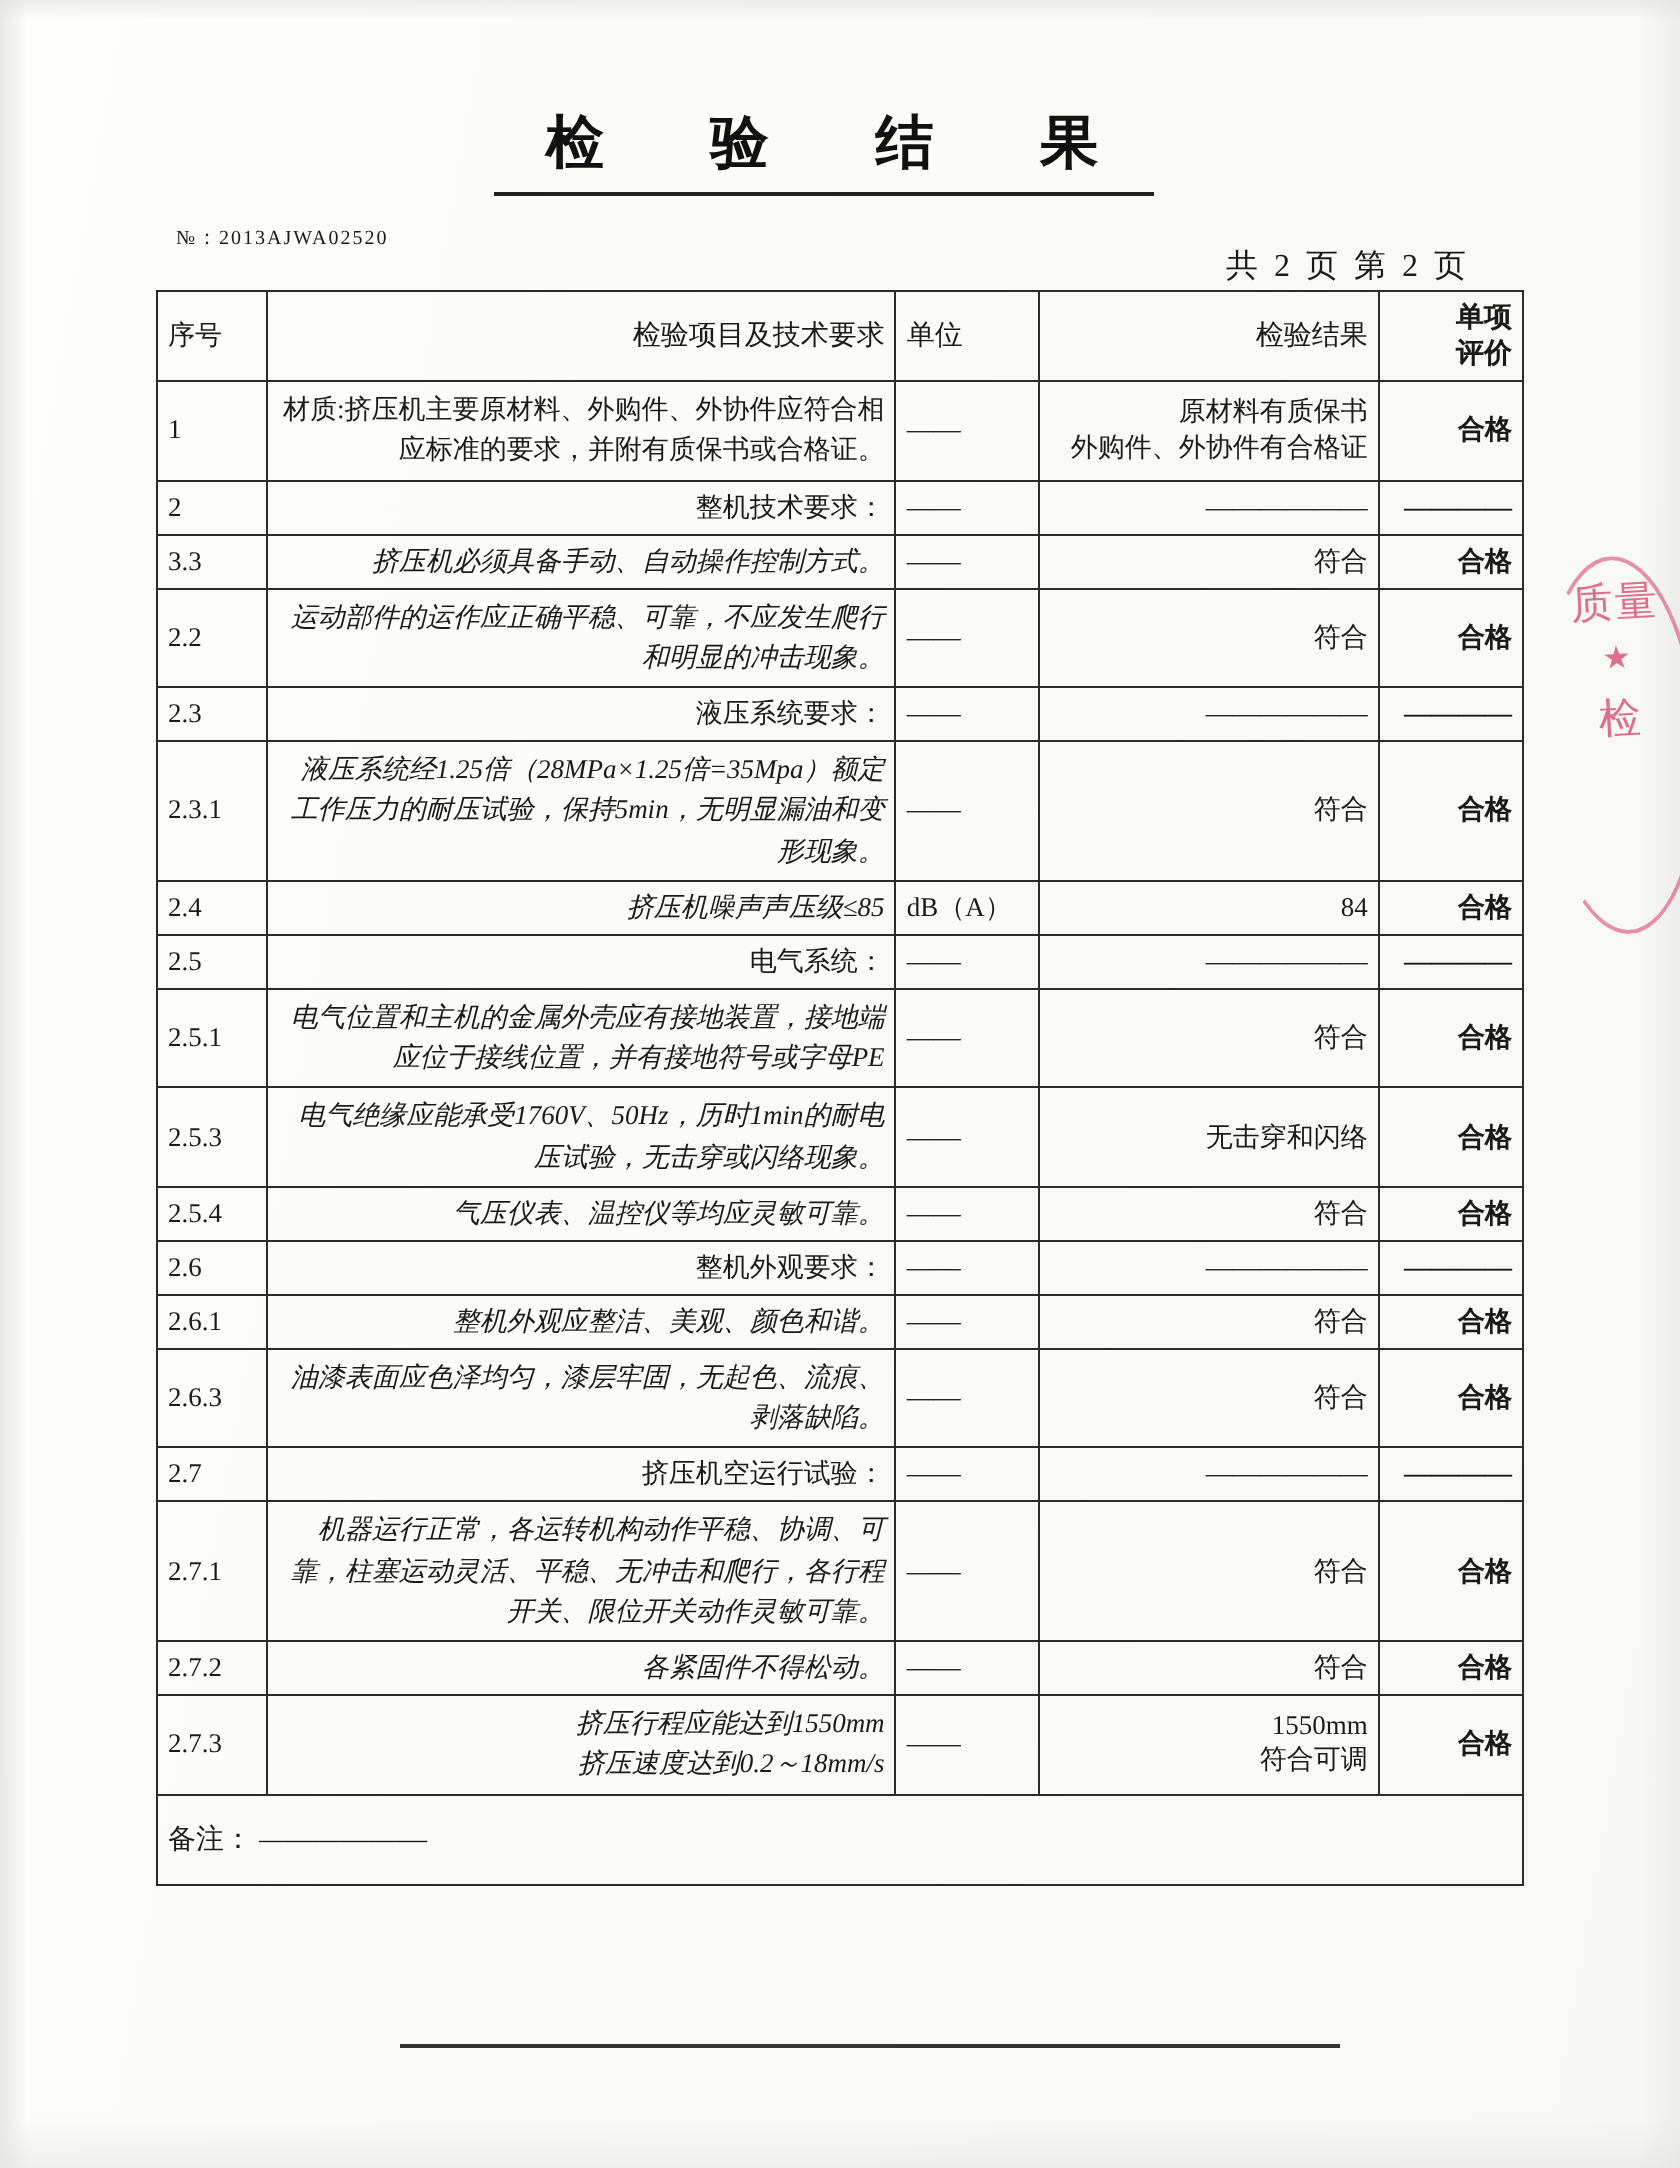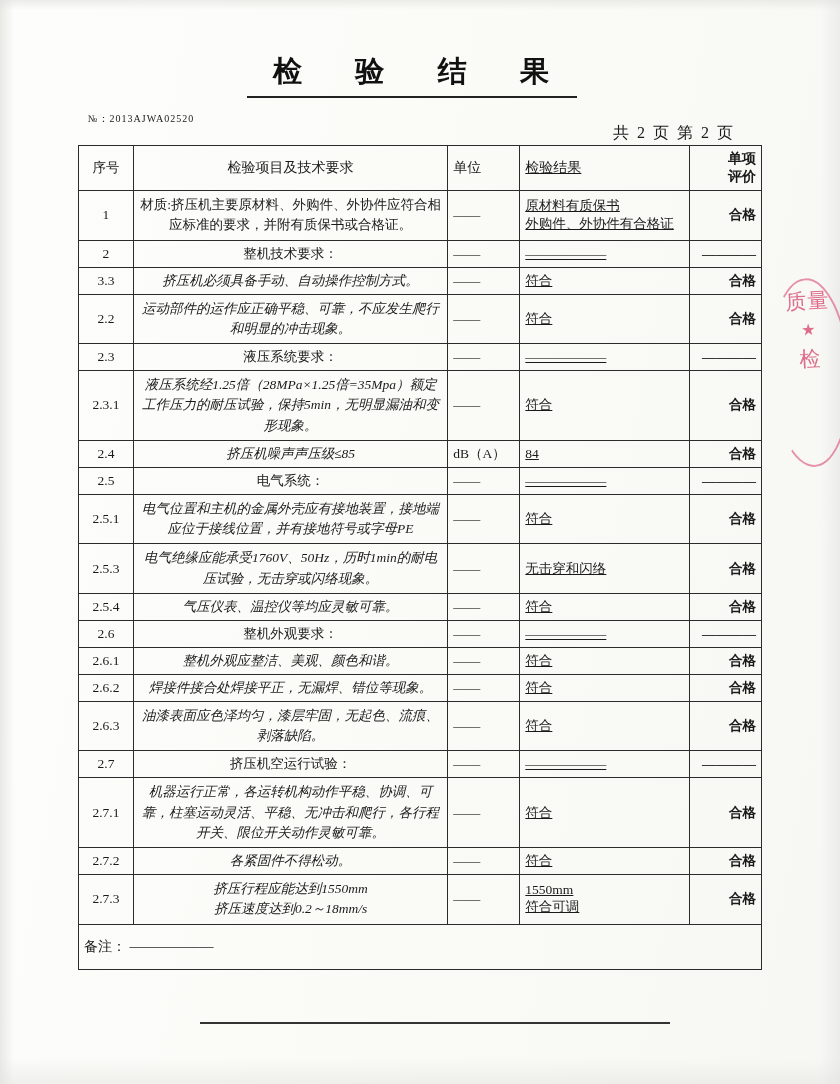--- a/index.html
+++ b/index.html
@@ -52,24 +52,24 @@
     width:684px;
     border-collapse:collapse;
     font-size:13.5px;
   }
   table.result th,table.result td{
     border:1px solid #2b2b2b;
     padding:4px 5px;
     vertical-align:middle;
   }
   th{font-weight:normal;text-align:center;font-size:14px;}
-  .c-no{width:46px;text-align:center;font-size:13.5px;margin-left:36px;}
-  .c-item{width:330px;text-align:center;}
+  .c-no{width:46px;text-align:left;font-size:13.5px;margin-left:36px;}
+  .c-item{width:330px;text-align:right;}
   .c-unit{width:64px;text-align:left;}
-  .c-res{width:168px;text-align:left;text-decoration:underline;}
+  .c-res{width:168px;text-align:right;}
   .c-eval{width:62px;text-align:right;font-weight:bold;}
   .indent{padding-left:14px;font-style:italic;}
   .multiline{line-height:1.5;}
   .remark-row td{height:36px;text-align:left;padding-left:12px;font-size:14px;}
 
   .bottom-line{
     position:absolute;top:1022px;left:200px;width:470px;height:2px;background:#333;
   }
 
   
@@ -212,27 +212,20 @@
           <td class="c-eval">————</td>
         </tr>
         <tr>
           <td class="c-no">2.6.1</td>
           <td class="c-item indent">整机外观应整洁、美观、颜色和谐。</td>
           <td class="c-unit">——</td>
           <td class="c-res">符合</td>
           <td class="c-eval">合格</td>
         </tr>
         <tr>
-          <td class="c-no">2.6.2</td>
-          <td class="c-item indent">焊接件接合处焊接平正，无漏焊、错位等现象。</td>
-          <td class="c-unit">——</td>
-          <td class="c-res">符合</td>
-          <td class="c-eval">合格</td>
-        </tr>
-        <tr>
           <td class="c-no">2.6.3</td>
           <td class="c-item indent multiline">油漆表面应色泽均匀，漆层牢固，无起色、流痕、剥落缺陷。</td>
           <td class="c-unit">——</td>
           <td class="c-res">符合</td>
           <td class="c-eval">合格</td>
         </tr>
         <tr>
           <td class="c-no">2.7</td>
           <td class="c-item">挤压机空运行试验：</td>
           <td class="c-unit">——</td>

